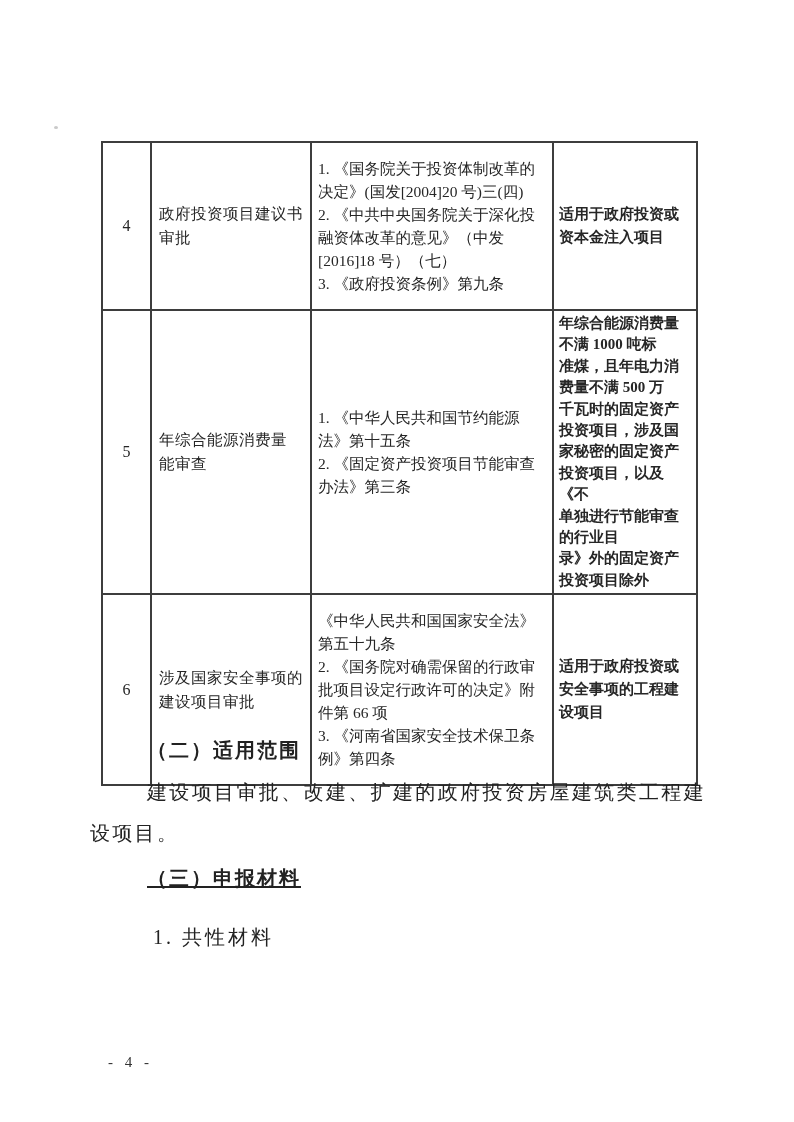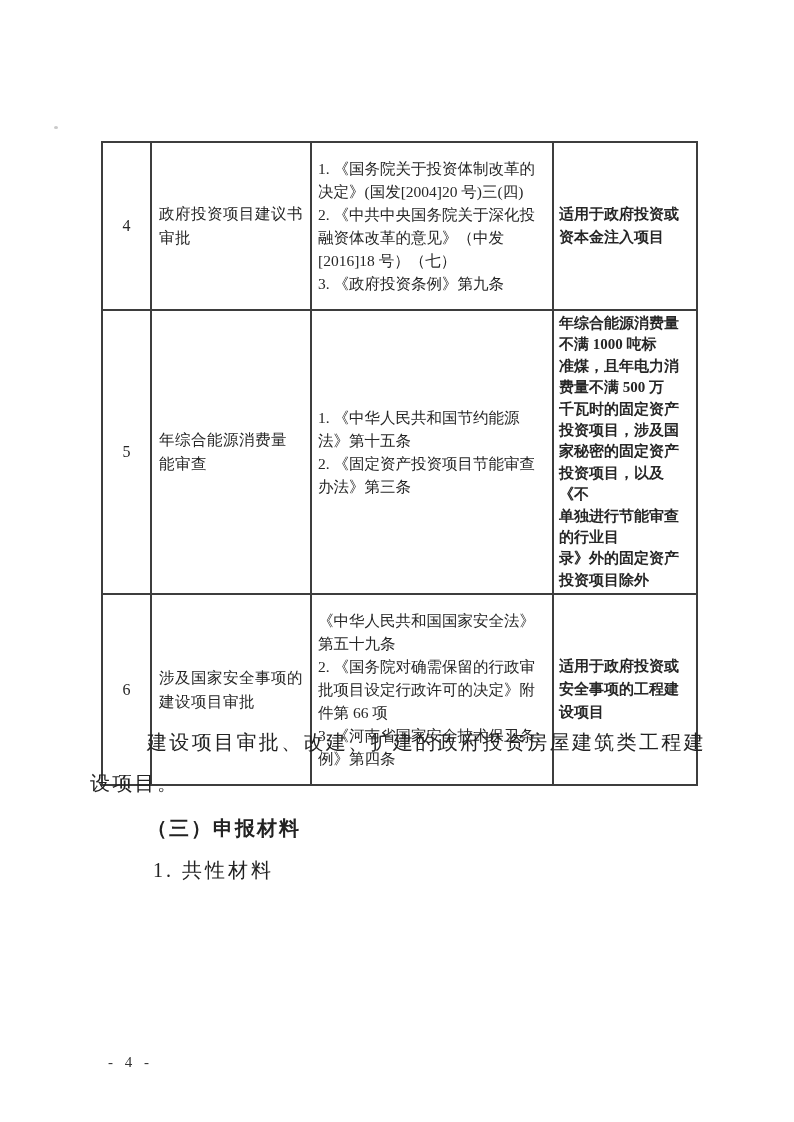--- a/index.html
+++ b/index.html
@@ -79,30 +79,30 @@
   .sec-heading {
     margin: 0;
     padding: 0;
     font-size: 20px;
     font-weight: bold;
     letter-spacing: 2px;
     line-height: 40px;
     text-indent: 57px;
   }
   .sec-heading.first { margin-top: 10px; }
-  .sec-heading.second { margin-top: 4px; }
+  .sec-heading.second { margin-top: 4px; text-decoration: underline; }
   p.body-para {
     margin: 2px 0 0 0;
     text-indent: 57px;
     text-align: justify;
     letter-spacing: 2.3px;
     line-height: 41px;
   }
   p.sub-item {
-    margin: 3px 0 0 0;
+    margin: 20px 0 0 0;
     text-indent: 63px;
     letter-spacing: 3px;
     line-height: 38px;
     font-family: Liberation Serif, serif;
   }
   p.material-para {
     margin: 2px 0 0 0;
     text-indent: 43px;
     text-align: justify;
     letter-spacing: 2.6px;
@@ -189,20 +189,21 @@
 3. 《河南省国家安全技术保卫条
 例》第四条</td>
         <td class="c-scope">适用于政府投资或
 安全事项的工程建
 设项目</td>
       </tr>
     </tbody>
   </table>
 
   <div class="content">
+    <h3 class="sec-heading first">（二）适用范围</h3>
     <p class="body-para">建设项目审批、改建、扩建的政府投资房屋建筑类工程建设项目。</p>
     <h3 class="sec-heading second">（三）申报材料</h3>
     <p class="sub-item">1. 共性材料</p>
   </div>
 
   <div class="page-footer">- 4 -</div>
 
 </div>
 
 </body></html>

